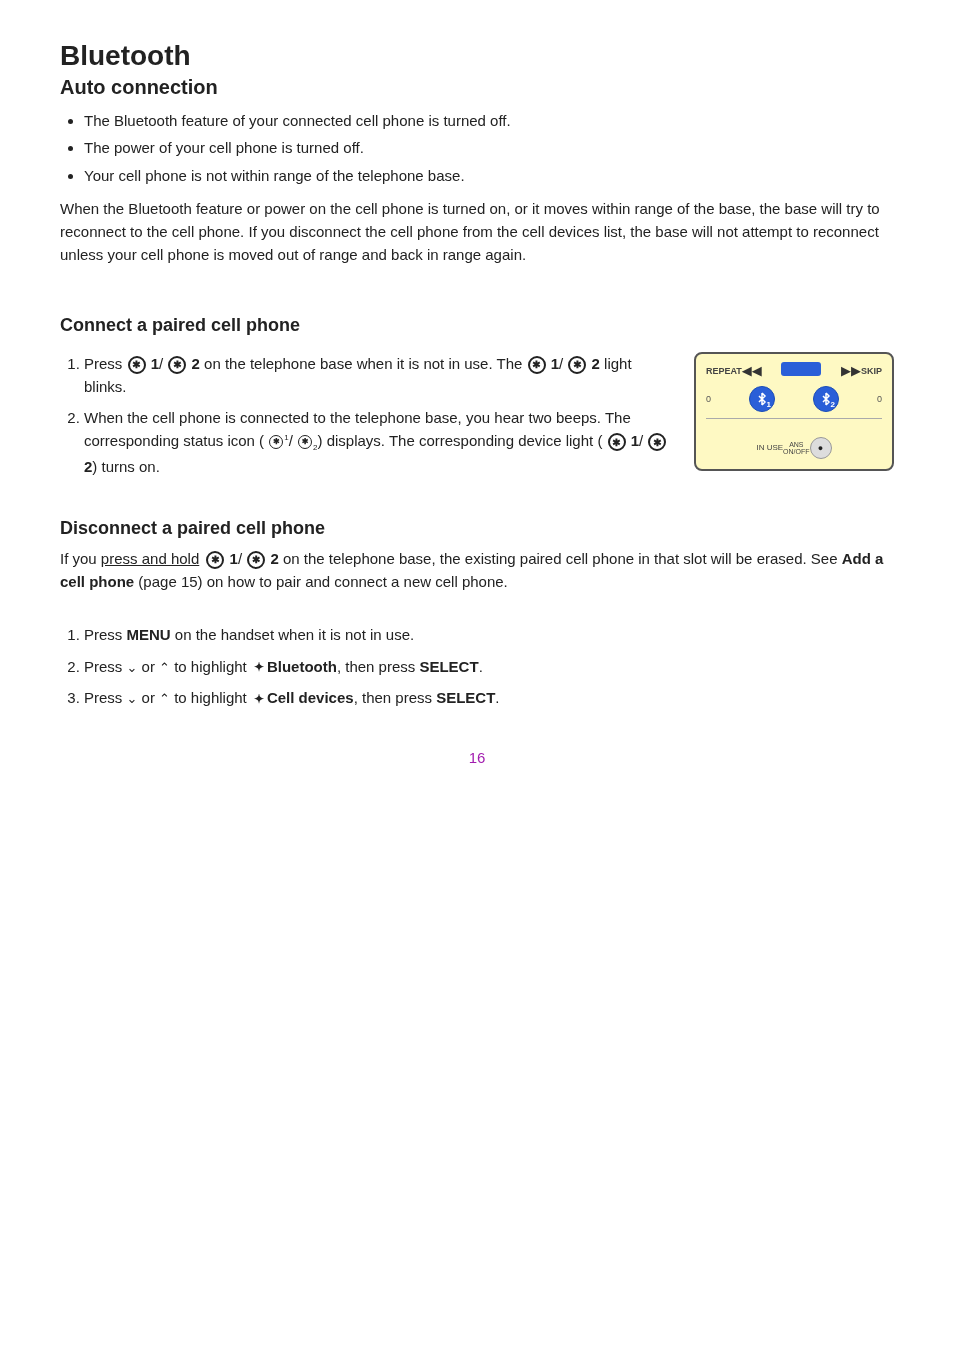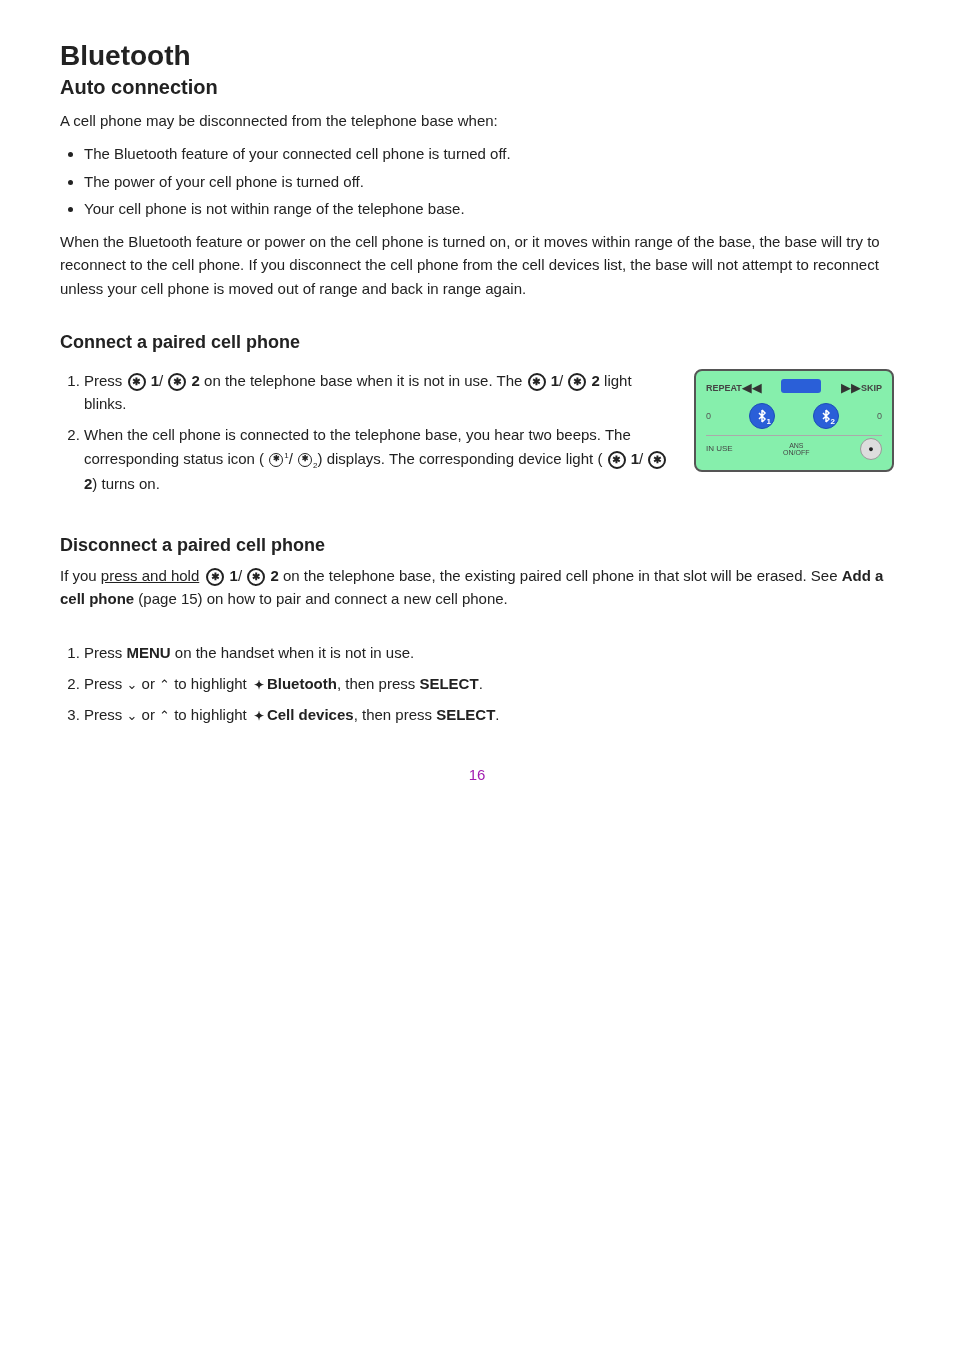--- a/index.html
+++ b/index.html
@@ -44,21 +44,21 @@
       padding-left: 24px;
     }
     ol li {
       margin-bottom: 8px;
       line-height: 1.55;
     }
     .section {
       margin-bottom: 30px;
     }
     .section-auto {
-      margin-bottom: 32px;
+      margin-bottom: 48px;
     }
     .connect-section {
       margin-bottom: 30px;
     }
     .connect-flex {
       display: flex;
       align-items: flex-start;
       gap: 17px;
     }
     .connect-text {
@@ -66,21 +66,21 @@
     }
     .phone-panel {
       width: 200px;
       flex-shrink: 0;
       margin-top: 8px;
     }
     
     .phone-base {
       border: 2px solid #555;
       border-radius: 8px;
-      background: #86efac;
+      background: #fef9c3;
       padding: 8px 10px 10px 10px;
       width: 200px;
     }
     .phone-top-row {
       display: flex;
       justify-content: space-between;
       align-items: center;
       margin-bottom: 6px;
     }
     .phone-label-sm {
@@ -119,24 +119,24 @@
       background: #2a5fd8;
       color: #fff;
       border: 1px solid #1a4db8;
     }
     .phone-zero {
       font-size: 9px;
       color: #555;
     }
     .phone-bottom-row {
       display: flex;
-      justify-content: space-between;
+      justify-content: center;
       align-items: center;
       border-top: 1px solid #aaa;
-      padding-top: 2px;
+      padding-top: 18px;
     }
     .phone-in-use {
       font-size: 8px;
       color: #444;
     }
     .phone-power {
       background: #ddd;
       border: 1px solid #999;
       border-radius: 50%;
       width: 22px;
@@ -196,21 +196,20 @@
       font-size: 13px;
     }
   </style>
 </head>
 <body>
 
 <h1>Bluetooth</h1>
 
 <div class="section-auto">
   <h2>Auto connection</h2>
-  <p>A cell phone may be disconnected from the telephone base when:</p>
   <ul>
     <li>The Bluetooth feature of your connected cell phone is turned off.</li>
     <li>The power of your cell phone is turned off.</li>
     <li>Your cell phone is not within range of the telephone base.</li>
   </ul>
   <p>When the Bluetooth feature or power on the cell phone is turned on, or it moves within range of the base, the base will try to reconnect to the cell phone. If you disconnect the cell phone from the cell devices list, the base will not attempt to reconnect unless your cell phone is moved out of range and back in range again.</p>
 </div>
 
 <div class="connect-section">
   <h3>Connect a paired cell phone</h3>

